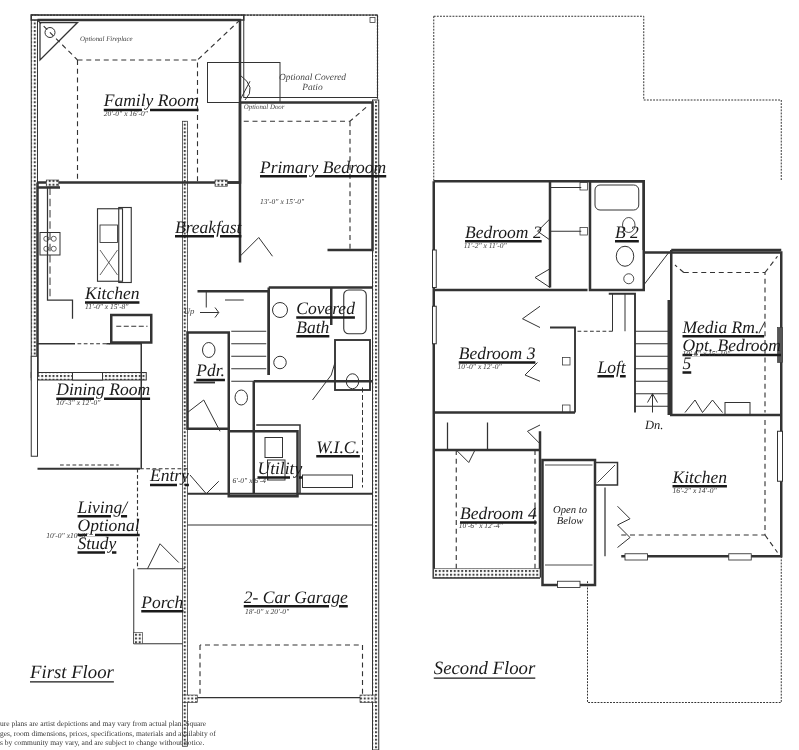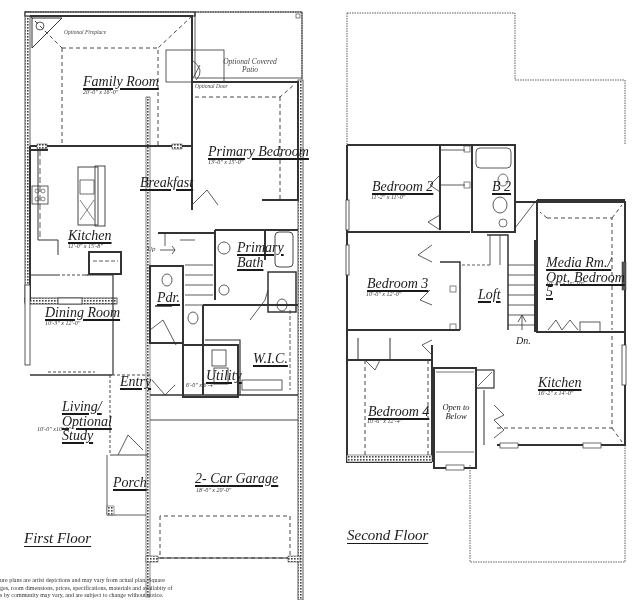--- a/index.html
+++ b/index.html
@@ -196,31 +196,31 @@
   </g>
 </svg>
 
 <div class="lbl note" style="left:64px;top:30px;">Optional Fireplace</div>
 <div class="lbl note" style="left:220px;top:30px;font-size:7.5px;width:60px;text-align:center;margin-top:28px;">Optional Covered Patio</div>
 <div class="lbl note" style="left:195px;top:84px;">Optional Door</div>
 
 <div class="lbl room" style="left:83px;top:75px;">Family Room</div>
 <div class="lbl dim" style="left:83px;top:89px;">20'-0" x 16'-0"</div>
 
-<div class="lbl room" style="left:208px;top:145px;">Primary Bedroom</div>
+<div class="lbl room" style="left:208px;top:128px;">Primary Bedroom</div>
 <div class="lbl dim" style="left:208px;top:159px;">13'-0" x 15'-0"</div>
 
 <div class="lbl room" style="left:140px;top:176px;">Breakfast</div>
 
 <div class="lbl room" style="left:68px;top:229px;">Kitchen</div>
 <div class="lbl dim" style="left:68px;top:243px;">11'-0" x 15'-8"</div>
 
 <div class="lbl note" style="left:147px;top:246px;font-size:7px;">Up</div>
 
-<div class="lbl room" style="left:237px;top:241px;width:45px;">Primary Bath</div>
+<div class="lbl room" style="left:237px;top:241px;width:45px;">Covered Bath</div>
 
 <div class="lbl room" style="left:157px;top:291px;">Pdr.</div>
 
 <div class="lbl room" style="left:45px;top:306px;">Dining Room</div>
 <div class="lbl dim" style="left:45px;top:320px;">10'-3" x 12'-0"</div>
 
 <div class="lbl room" style="left:253px;top:352px;">W.I.C.</div>
 
 <div class="lbl room" style="left:206px;top:369px;">Utility</div>
 <div class="lbl dim" style="left:186px;top:382px;">6'-0" x 6'-4"</div>

